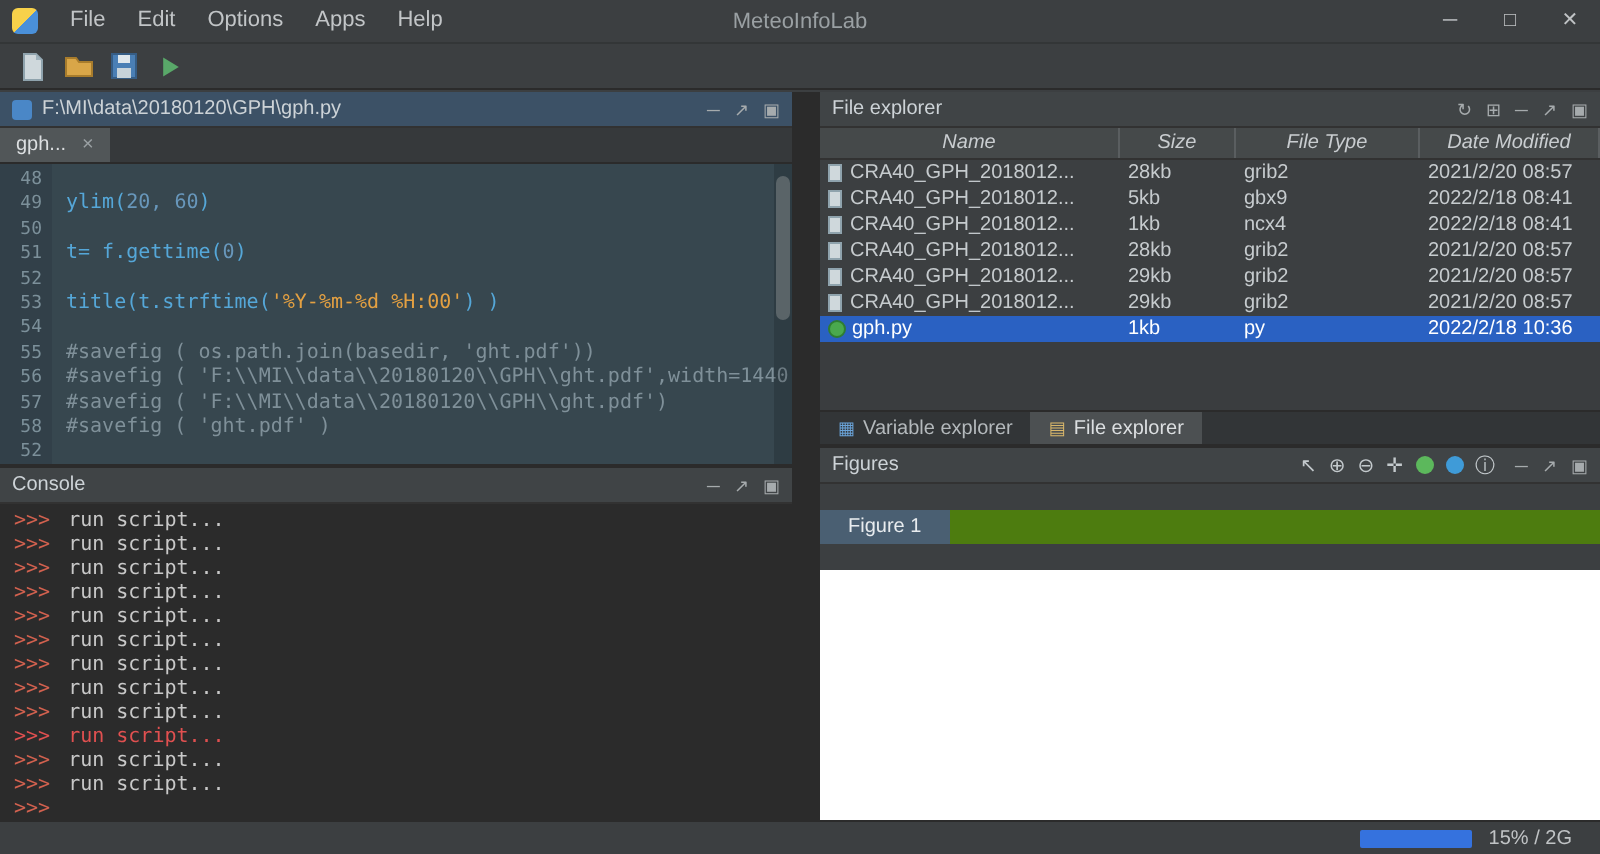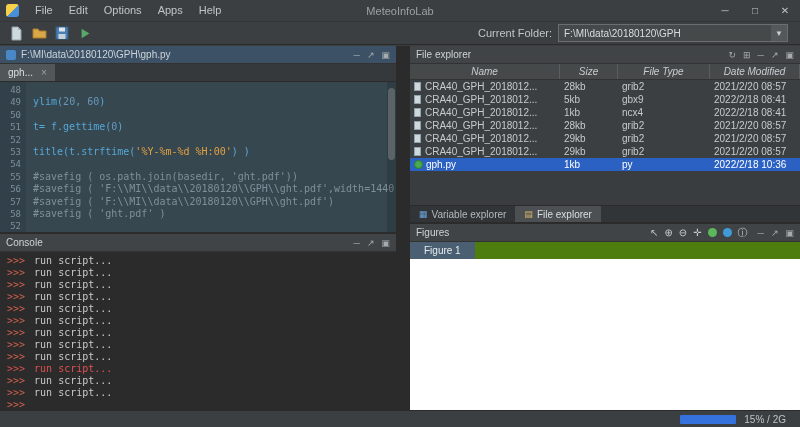--- a/index.html
+++ b/index.html
@@ -87,21 +87,21 @@
              margin-right:3px; flex:0 0 9px; }
   .fe-filler { flex:1; background:#3a3d3f; }
   .explorer-tabs { height:17px; display:flex; background:#323537; border-top:1px solid #2b2b2b; flex:0 0 17px; }
   .explorer-tab { display:flex; align-items:center; gap:4px; padding:0 9px; font-size:10px; color:#b4b9bc; }
   .explorer-tab.active { background:#4c5052; color:#dcdfe1; }
   .etab-ic { font-size:9px; }
   .etab-ic.var { color:#6aa3d8; }
   .etab-ic.fil { color:#d8b66a; }
 
   
-  .figures-panel { flex:1; display:flex; flex-direction:column; background:#3c3f41; }
+  .figures-panel { flex:1; display:flex; flex-direction:column; background:#3c3f41;gap:13px; }
   .fig-tools { margin-left:auto; display:flex; gap:6px; align-items:center; color:#c3c9cc; font-size:10px; }
   .dot { width:9px; height:9px; border-radius:50%; display:inline-block; }
   .dot.green { background:#5cb85c; }
   .dot.blue { background:#3f9bd8; }
   .fig-panel-icons { display:flex; gap:7px; margin-left:10px; color:#a6abad; font-size:9px; align-items:center; }
   .figure-tabs { height:17px; display:flex; background:#4d7c0f; flex:0 0 17px; }
   .figure-tab { background:#4a5f72; color:#e8ecef; padding:0 14px; display:flex; align-items:center; font-size:10px; }
   .fig-canvas { flex:1; background:#ffffff; }
 
   
@@ -150,27 +150,20 @@
           <rect x="1" y="1" width="12" height="12" fill="#4a7fb5" stroke="#365d85"></rect>
           <rect x="4" y="1.5" width="6" height="4" fill="#dfe7ec"></rect>
           <rect x="3.5" y="8" width="7" height="5" fill="#c7d3da"></rect>
         </svg>
     </span>
     <span class="tb-btn">
       <svg width="13" height="13" viewBox="0 0 15 15">
           <path d="M3 2 L12 7.5 L3 13 z" fill="#59a869"></path>
         </svg>
     </span>
-    <div class="current-folder">
-      <span class="cf-label">Current Folder:</span>
-      <div class="combo">
-        <span class="combo-text">F:\MI\data\20180120\GPH</span>
-        <span class="combo-arrow">▼</span>
-      </div>
-    </div>
   </div>
 
   <div class="main">
 
     <div class="left-col">
 
       <div class="editor-panel">
         <div class="panel-header focused">
           <span class="file-badge"></span>
           <span class="panel-title">F:\MI\data\20180120\GPH\gph.py</span>

